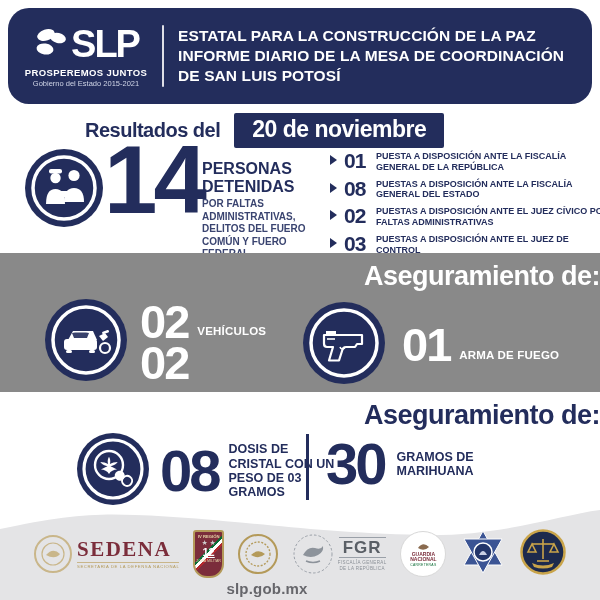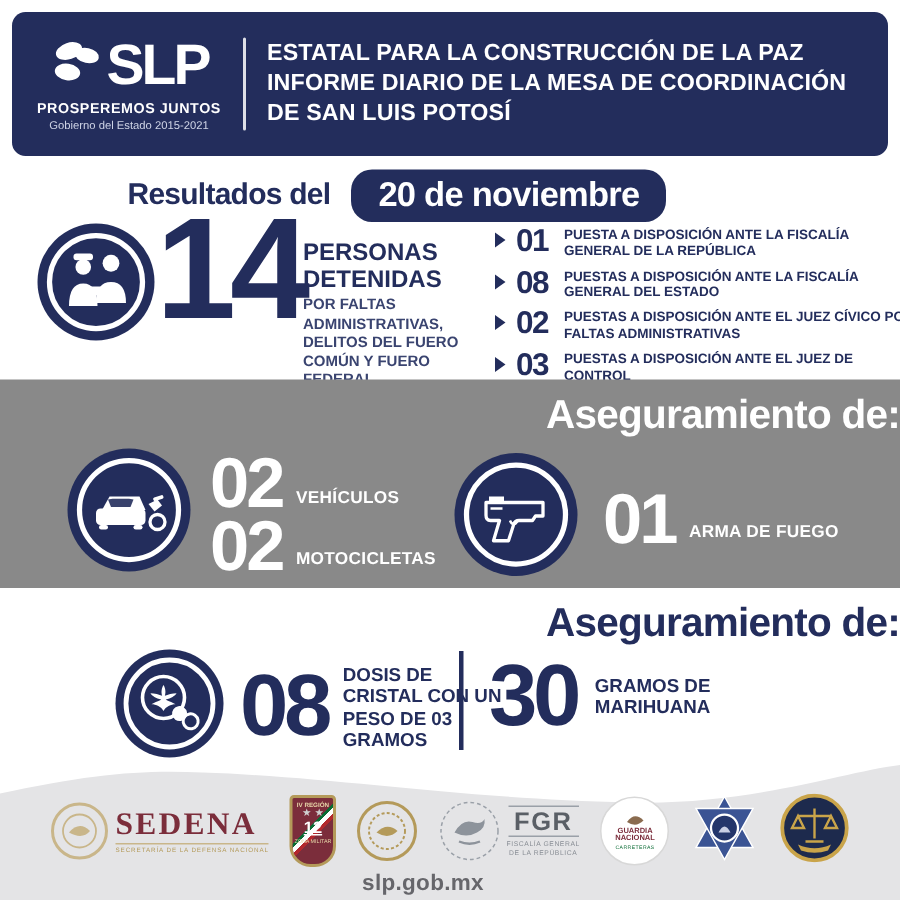--- a/index.html
+++ b/index.html
@@ -1,34 +1,34 @@
 <!DOCTYPE html>
 <html><head>
 <meta charset="utf-8">
 <style>
   * { margin:0; padding:0; box-sizing:border-box; }
   body { background:#fff; font-family:"Liberation Sans", sans-serif; }
   .page { position:relative; width:600px; height:600px; background:#ffffff; overflow:hidden; margin:0 auto; }
 
   
   .topbar { position:absolute; top:8px; left:8px; right:8px; height:96px;
-    background:#232d5c; border-radius:9px; display:flex; align-items:center; padding:0 14px; }
+    background:#232d5c; border-radius:21px; display:flex; align-items:center; padding:0 14px; }
   .brand { width:128px; display:flex; flex-direction:column; align-items:center; color:#fff; }
   .brand-row { display:flex; align-items:center; gap:2px; }
   .slp-word { font-size:38px; font-weight:bold; letter-spacing:-2px; line-height:0.9; }
   .tagline { font-size:9.5px; font-weight:bold; letter-spacing:.4px; margin-top:2px; white-space:nowrap; }
   .subtag { font-size:7.5px; margin-top:1px; color:#cfd4e6; white-space:nowrap; }
   .vline { width:2px; height:62px; background:rgba(255,255,255,.85); margin:0 14px 0 12px; border-radius:1px; }
   .head-title { color:#fff; font-weight:bold; font-size:15.5px; line-height:1.3; letter-spacing:.1px; }
 
   
   .results-row { position:absolute; top:113px; left:85px; display:flex; align-items:center; gap:14px; }
   .results-label { color:#232d5c; font-size:20px; font-weight:bold; letter-spacing:-.5px; }
   .date-pill { background:#232d5c; color:#fff; font-size:23px; font-weight:bold;
-    padding:3px 18px 5px; border-radius:14px; letter-spacing:-.5px; }
+    padding:3px 18px 5px; border-radius:2px; letter-spacing:-.5px; }
 
   
   .detained { position:absolute; top:146px; left:0; width:600px; height:106px; }
   .badge-icon { position:absolute; }
   .big-num { position:absolute; left:104px; top:-14px; color:#232d5c; font-size:96px; font-weight:bold; letter-spacing:-4px; line-height:1; }
   .det-text { position:absolute; left:202px; top:14px; width:130px; }
   .det-label { color:#232d5c; font-size:16px; font-weight:bold; line-height:1.1; width:100px; }
   .det-sub { color:#3a4470; font-size:10px; font-weight:bold; line-height:1.25; margin-top:3px; width:132px; }
   .dispo-list { position:absolute; left:330px; top:4px; list-style:none; }
   .dispo-item { display:flex; align-items:flex-start; margin-bottom:5px; }
@@ -50,21 +50,21 @@
   .white-band { position:absolute; top:392px; left:0; width:600px; height:113px; background:#fff; }
   .white-band .band-title { color:#232d5c; }
   .n-num { color:#232d5c; font-size:58px; font-weight:bold; line-height:.9; letter-spacing:-3px; }
   .n-label { color:#232d5c; font-size:12.5px; font-weight:bold; line-height:1.15; }
   .drug-divider { position:absolute; left:306px; top:42px; width:3px; height:66px; background:#232d5c; }
 
   
   .footer-wave { position:absolute; top:505px; left:0; width:600px; height:95px; }
   .logo-row { position:absolute; top:527px; left:34px; right:34px; height:54px;
     display:flex; align-items:center; justify-content:space-between; }
-  .website { position:absolute; top:580px; left:15px; width:534px; text-align:center;
+  .website { position:absolute; top:580px; left:0; width:534px; text-align:center;
     color:#66666b; font-size:15px; font-weight:bold; letter-spacing:.2px; }
 
   
   .sedena { display:flex; align-items:center; gap:5px; }
   .sedena-text-name { font-family:"Liberation Serif", serif; font-weight:bold; font-size:21px; color:#7b2d3b; letter-spacing:1.5px; line-height:1; }
   .sedena-text-sub { font-size:4.2px; color:#b49a5a; letter-spacing:.6px; margin-top:2px; border-top:1px solid #c9b68a; padding-top:1px; }
   .seal { border-radius:50%; display:flex; align-items:center; justify-content:center; }
   .region-shield { width:31px; height:48px; background:#7b2d3b; border:2px solid #b49a5a;
     border-radius:3px 3px 14px 14px; display:flex; flex-direction:column; align-items:center; color:#e7d6a8;
     position:relative; overflow:hidden; padding-top:2px; }
@@ -185,21 +185,20 @@
           </g>
         </svg>
       </span>
       <div>
         <div class="stack-line">
           <span class="w-num">02</span>
           <span class="w-label">VEHÍCULOS</span>
         </div>
         <div class="stack-line">
           <span class="w-num">02</span>
-          <span class="w-label">MOTOCICLETAS</span>
         </div>
       </div>
     </div>
 
     <div class="cluster" style="left:302px; top:48px; gap:16px;">
       <span>
         <svg width="84" height="84" viewBox="0 0 84 84">
           <circle cx="42" cy="42" r="41" fill="#232d5c"></circle>
           <circle cx="42" cy="42" r="33" fill="none" stroke="#ffffff" stroke-width="3.5"></circle>
           <g fill="none" stroke="#ffffff" stroke-width="2.2" stroke-linejoin="round">

